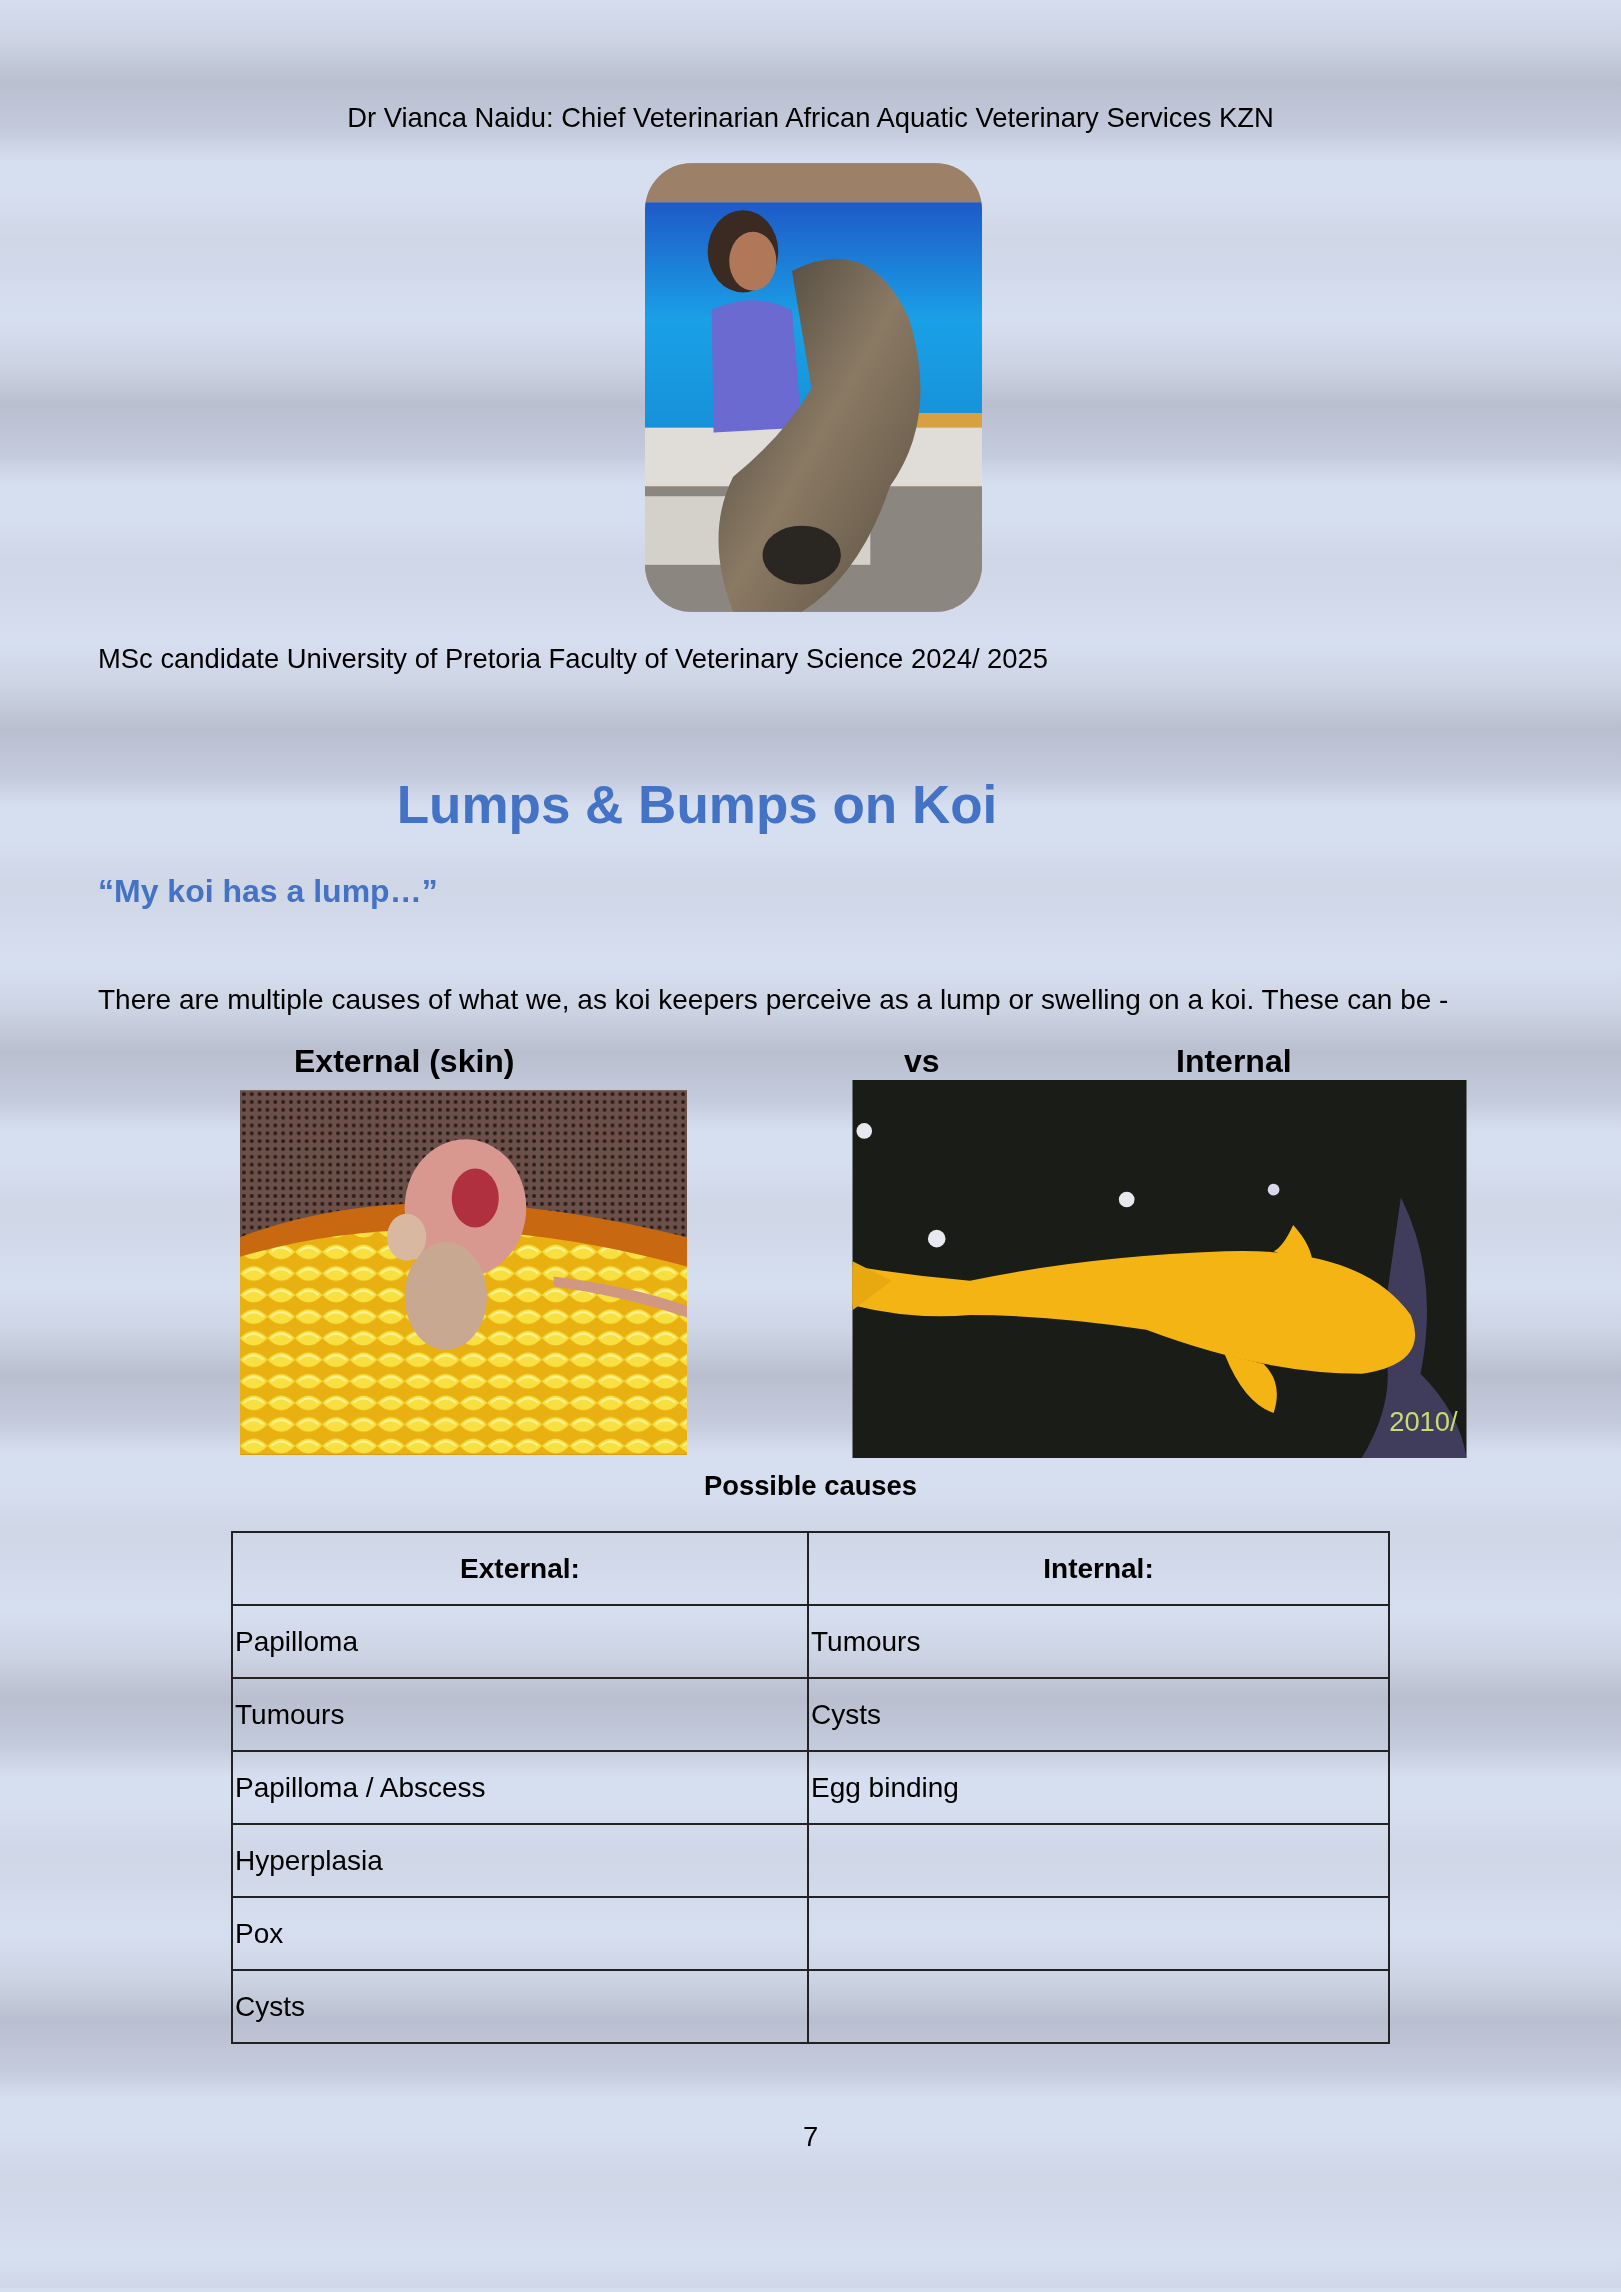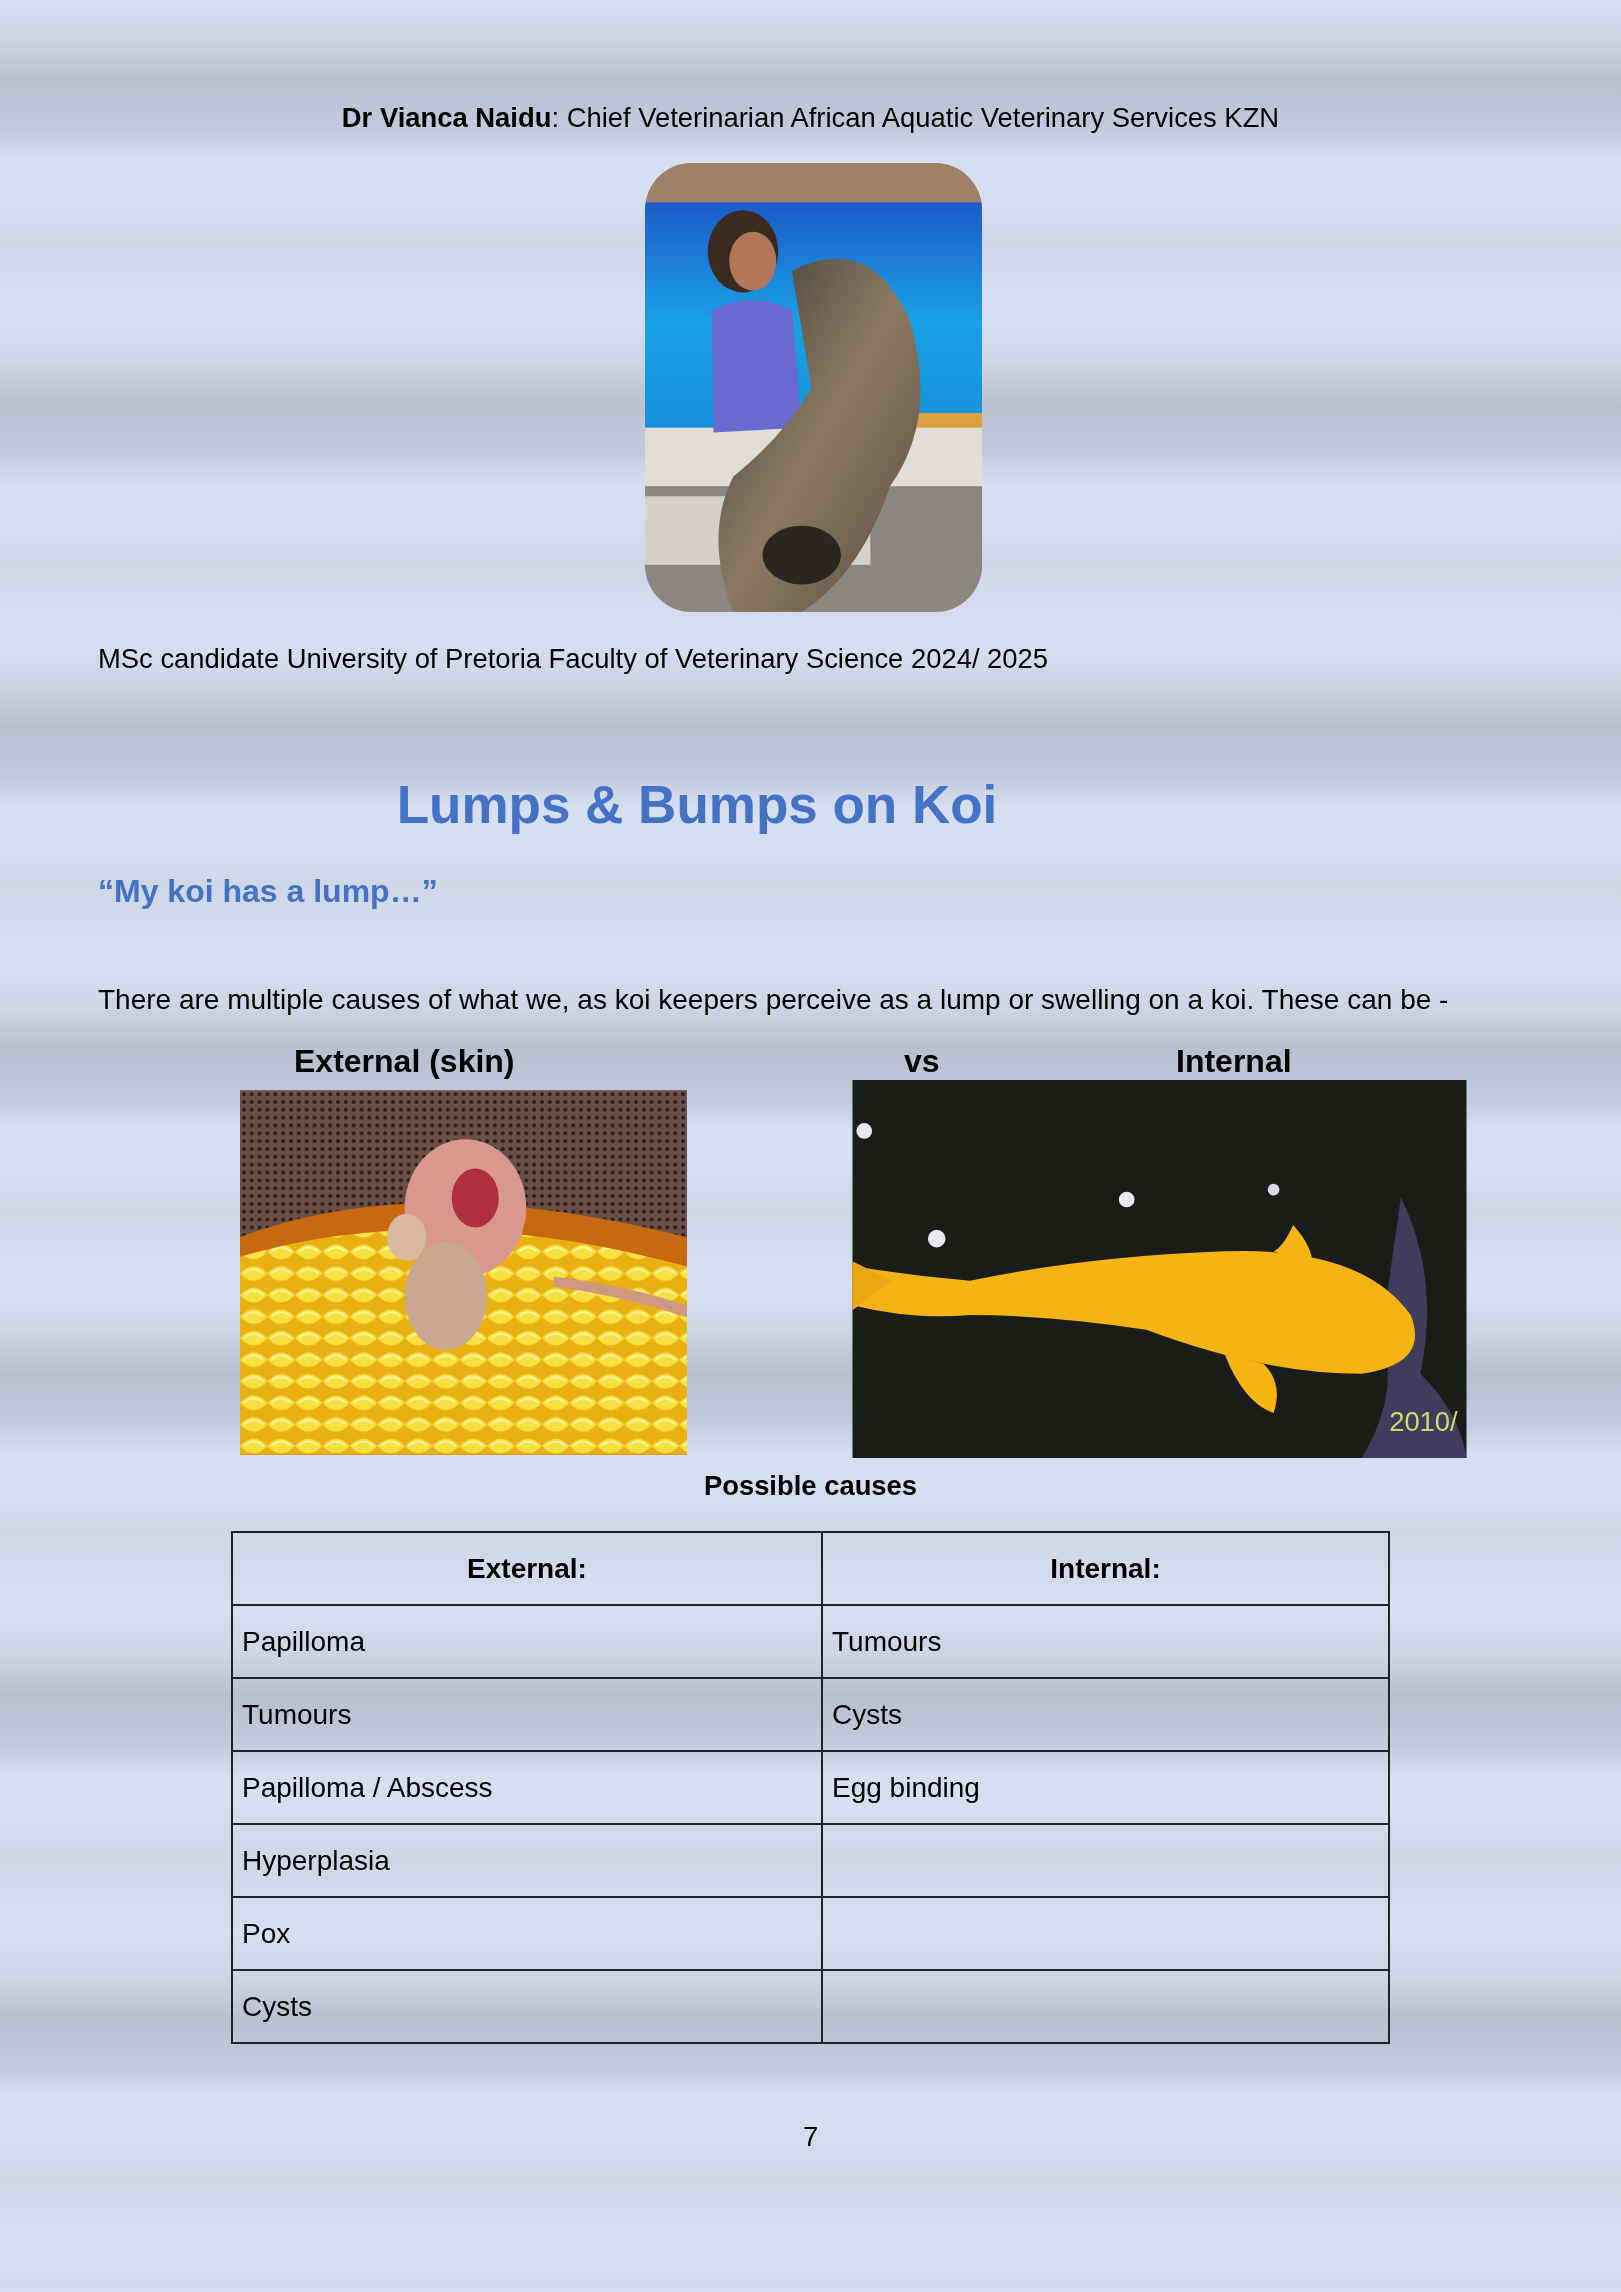--- a/index.html
+++ b/index.html
@@ -24,21 +24,21 @@
     background-position: 0 -4.9px;
   }
   .abs { position: absolute; }
 
   .header-line {
     top: 98px; left: 0; width: 1621px;
     text-align: center;
     font-size: 27.4px;
     line-height: 39px;
   }
-  .header-line b { font-weight: bold; }
+  .header-line b { font-weight: normal; }
 
   .portrait {
     left: 645px; top: 163px; width: 337px; height: 449px;
     border-radius: 47px;
     overflow: hidden;
   }
 
   .msc-line {
     left: 98px; top: 639px;
     font-size: 27.4px; line-height: 39px;
@@ -82,21 +82,21 @@
 
   table.causes {
     position: absolute;
     left: 231px; top: 1531px;
     width: 1159px;
     border-collapse: collapse;
   }
   table.causes td, table.causes th {
     border: 2px solid #222;
     height: 71px;
-    padding: 0 9px;
+    padding: 0 2px;
     font-size: 28px;
     font-weight: normal;
     text-align: left;
   }
   table.causes th {
     font-weight: bold;
     text-align: center;
   }
   table.causes .c1 { width: 570px; }
 

